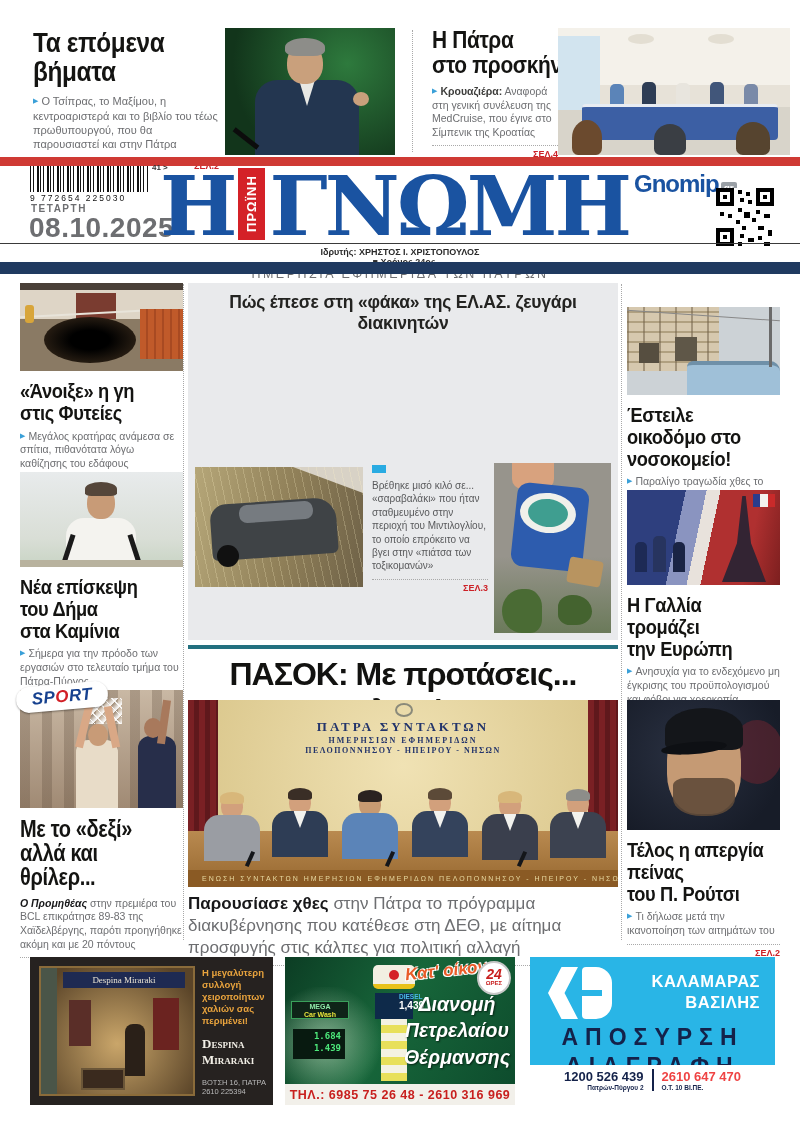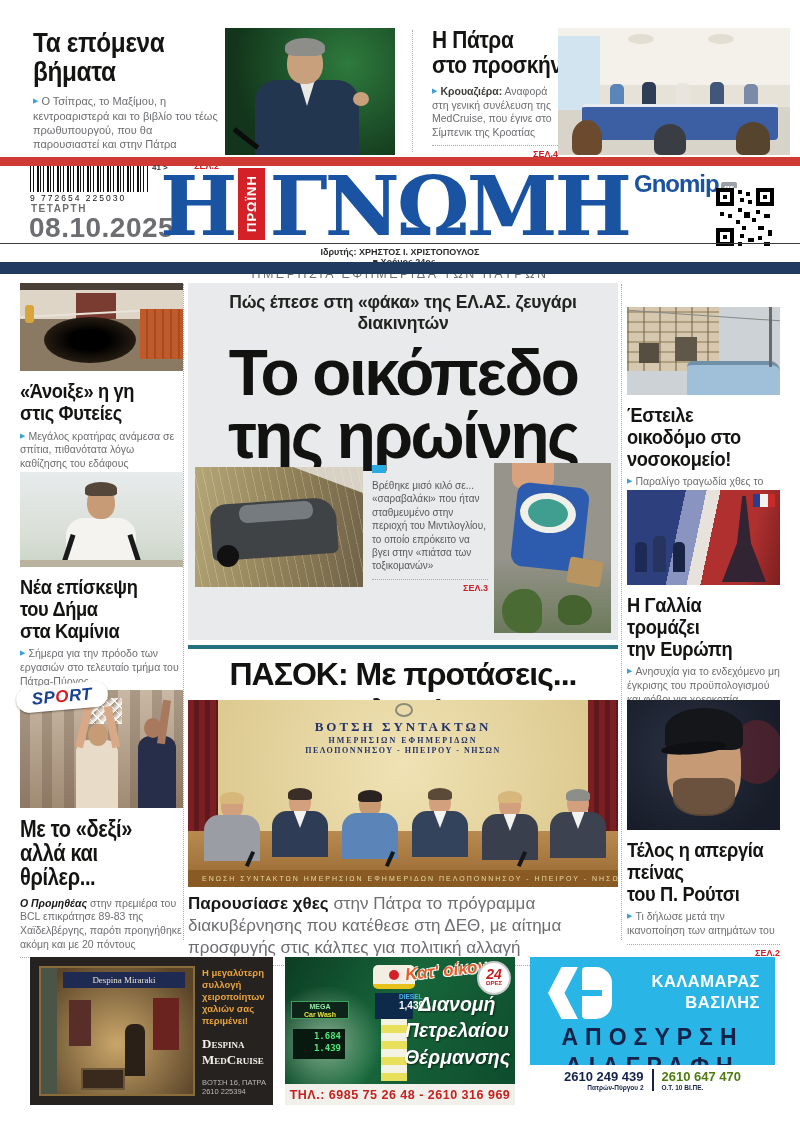--- a/index.html
+++ b/index.html
@@ -236,24 +236,20 @@
       <div>Με το «δεξί»</div>
       <div>αλλά και</div>
       <div>θρίλερ...</div>
     </div>
     <p class="teaser-body" style="margin-top:7px;"><b style="color:#18181a;font-style:italic;">Ο Προμηθέας</b> <span>στην πρεμιέρα του BCL επικράτησε 89-83 της Χαϊδελβέργης, παρότι προηγήθηκε ακόμη και με 20 πόντους</span></p>
     <div class="pageref">ΣΕΛ. 26-29</div>
   </div>
 
   <div class="graypanel" style="left:188px; top:283px; width:430px; height:357px;">
     <div class="kicker" style="margin-top:9px;">Πώς έπεσε στη «φάκα» της ΕΛ.ΑΣ. ζευγάρι διακινητών</div>
-    <div class="bighead" style="margin-top:8px;">
-      <div>Το οικόπεδο</div>
-      <div>της ηρωίνης</div>
-    </div>
 
     <div class="photo" style="left:7px; top:184px; width:168px; height:120px; background:linear-gradient(100deg,#b5a678,#8f7f58 55%,#6f6248);">
       <div class="abs" style="right:0; top:0; width:70px; height:26px; background:#d8d2c6; clip-path:polygon(0 0,100% 0,100% 100%);"></div>
       <div class="abs" style="left:0; top:0; width:168px; height:120px; background:repeating-linear-gradient(78deg, transparent 0 7px, rgba(255,244,200,.22) 7px 8px);"></div>
       <div class="abs" style="left:16px; top:34px; width:126px; height:56px; background:#3f4346; border-radius:16px 22px 6px 6px; transform:rotate(-4deg);"></div>
       <div class="abs" style="left:44px; top:36px; width:74px; height:18px; background:#767b80; border-radius:8px; transform:rotate(-4deg);"></div>
       <div class="abs" style="left:22px; top:78px; width:22px; height:22px; background:#111; border-radius:50%;"></div>
     </div>
 
     <div class="abs" style="left:184px; top:182px; width:116px;">
@@ -277,21 +273,21 @@
 
   <div class="abs" style="left:188px; top:656px; width:430px;">
     <div class="pasokhead">ΠΑΣΟΚ: Με προτάσεις... εκλογών</div>
   </div>
 
   <div class="photo" style="left:188px; top:700px; width:430px; height:187px; background:radial-gradient(circle at 50% 35%, #f0e2b4, #dcc98f 80%);">
     <div class="abs" style="left:0; top:0; width:30px; height:187px; background:repeating-linear-gradient(90deg,#7a2024 0 6px,#5f181c 6px 11px);"></div>
     <div class="abs" style="right:0; top:0; width:30px; height:187px; background:repeating-linear-gradient(90deg,#7a2024 0 6px,#5f181c 6px 11px);"></div>
     <div class="abs" style="left:207px; top:3px; width:18px; height:14px; border:2px solid #8a8a7a; border-radius:50%;"></div>
     <div class="abs" style="left:0; top:19px; width:430px; text-align:center; font-family:'Liberation Serif',serif; color:#24356b;">
-      <div style="font-size:13px; font-weight:700; letter-spacing:3px;">ΒΟΤΣΗ ΣΥΝΤΑΚΤΩΝ</div>
+      <div style="font-size:13px; font-weight:700; letter-spacing:3px;">ΠΑΤΡΑ ΣΥΝΤΑΚΤΩΝ</div>
       <div style="font-size:8px; font-weight:700; letter-spacing:2px; margin-top:1px;">ΗΜΕΡΗΣΙΩΝ ΕΦΗΜΕΡΙΔΩΝ</div>
       <div style="font-size:8px; font-weight:700; letter-spacing:1.5px; margin-top:1px;">ΠΕΛΟΠΟΝΝΗΣΟΥ - ΗΠΕΙΡΟΥ - ΝΗΣΩΝ</div>
     </div>
     <div class="abs" style="left:0; bottom:0; width:430px; height:56px; background:linear-gradient(#b98a50, #96672f);"></div>
     <div class="abs" style="left:0; bottom:0; width:430px; height:17px; background:#8a5a24; display:flex; align-items:center; overflow:hidden;">
       <span style="font-size:7px; color:#e8d9a0; letter-spacing:2px; white-space:nowrap; padding-left:14px;">ΕΝΩΣΗ ΣΥΝΤΑΚΤΩΝ ΗΜΕΡΗΣΙΩΝ ΕΦΗΜΕΡΙΔΩΝ ΠΕΛΟΠΟΝΝΗΣΟΥ - ΗΠΕΙΡΟΥ - ΝΗΣΩΝ</span>
     </div>
     <div class="person" style="left:16px; top:94px;">
         <div class="head">
           <div class="hair" style="background:#d8b77a;"></div>
@@ -405,21 +401,21 @@
       <div class="abs" style="left:22px; top:4px; width:122px; height:16px; background:#1e2a52; color:#e8e2d2; font-family:'Liberation Serif',serif; font-size:9px; text-align:center; line-height:16px;">Despina Miraraki</div>
       <div class="abs" style="left:112px; top:30px; width:26px; height:52px; background:#6b2320;"></div>
       <div class="abs" style="left:28px; top:32px; width:22px; height:46px; background:#5a2e28;"></div>
       <div class="abs" style="left:84px; top:56px; width:20px; height:52px; background:#2a2018; border-radius:8px 8px 0 0;"></div>
       <div class="abs" style="left:40px; top:100px; width:44px; height:22px; background:#3a2a1e; border:2px solid #6b5638;"></div>
     </div>
     <div class="abs" style="left:172px; top:10px; width:64px;">
       <div style="color:#e8a33d; font-size:9.5px; font-weight:700; line-height:1.25;">Η μεγαλύτερη συλλογή χειροποίητων χαλιών σας περιμένει!</div>
       <div class="serifsc" style="color:#f2efe6; font-size:13px; font-weight:700; margin-top:10px; line-height:1.2;">
         <div>Despina</div>
-        <div>MedCruise</div>
+        <div>Miraraki</div>
       </div>
       <div style="color:#b9b9b9; font-size:7.5px; margin-top:10px;">ΒΟΤΣΗ 16, ΠΑΤΡΑ</div>
       <div style="color:#b9b9b9; font-size:7.5px;">2610 225394</div>
     </div>
   </div>
 
   <div class="ad" style="left:285px; top:957px; width:230px; height:148px; background:linear-gradient(120deg,#0c3d24, #17663a 45%, #0d4a2c);">
     <div class="abs" style="left:-20px; top:30px; width:120px; height:110px; background:radial-gradient(circle, rgba(220,245,215,.55), transparent 70%);"></div>
     <div class="abs" style="left:6px; top:44px; width:58px; height:18px; background:#0f2418; border:1px solid #3aa05a; color:#8fe8a8; font-size:7px; font-weight:700; text-align:center; line-height:8px; padding-top:1px;">
       <div>MEGA</div>
@@ -460,23 +456,23 @@
     <div class="abs" style="left:100px; top:14px; width:130px; text-align:right; color:#fff; font-weight:800; font-size:16.5px; line-height:1.25; letter-spacing:.5px;">
       <div>ΚΑΛΑΜΑΡΑΣ</div>
       <div>ΒΑΣΙΛΗΣ</div>
     </div>
     <div class="abs" style="left:0; top:66px; width:245px; text-align:center; color:#14224a; font-weight:800; font-size:23px; letter-spacing:7px; line-height:1.25;">
       <div>ΑΠΟΣΥΡΣΗ</div>
       <div>ΔΙΑΓΡΑΦΗ</div>
     </div>
     <div class="abs" style="left:0; bottom:0; width:245px; height:30px; background:#fff; display:flex; align-items:center; justify-content:center;">
       <div style="text-align:right; padding-right:8px; border-right:2px solid #14224a;">
-        <div style="color:#14224a; font-weight:800; font-size:13px;">2610 249 439</div>
+        <div style="color:#14224a; font-weight:800; font-size:13px;">1200 526 439</div>
         <div style="color:#14224a; font-size:6.5px; font-weight:700;">Πατρών-Πύργου 2</div>
       </div>
       <div style="text-align:left; padding-left:8px;">
-        <div style="color:#4d7c0f; font-weight:800; font-size:13px;text-align:center;">2610 647 470</div>
+        <div style="color:#ef4444; font-weight:800; font-size:13px;text-align:center;">2610 647 470</div>
         <div style="color:#14224a; font-size:6.5px; font-weight:700;">Ο.Τ. 10 ΒΙ.ΠΕ.</div>
       </div>
     </div>
   </div>
 
 </div>
 
 </body></html>

